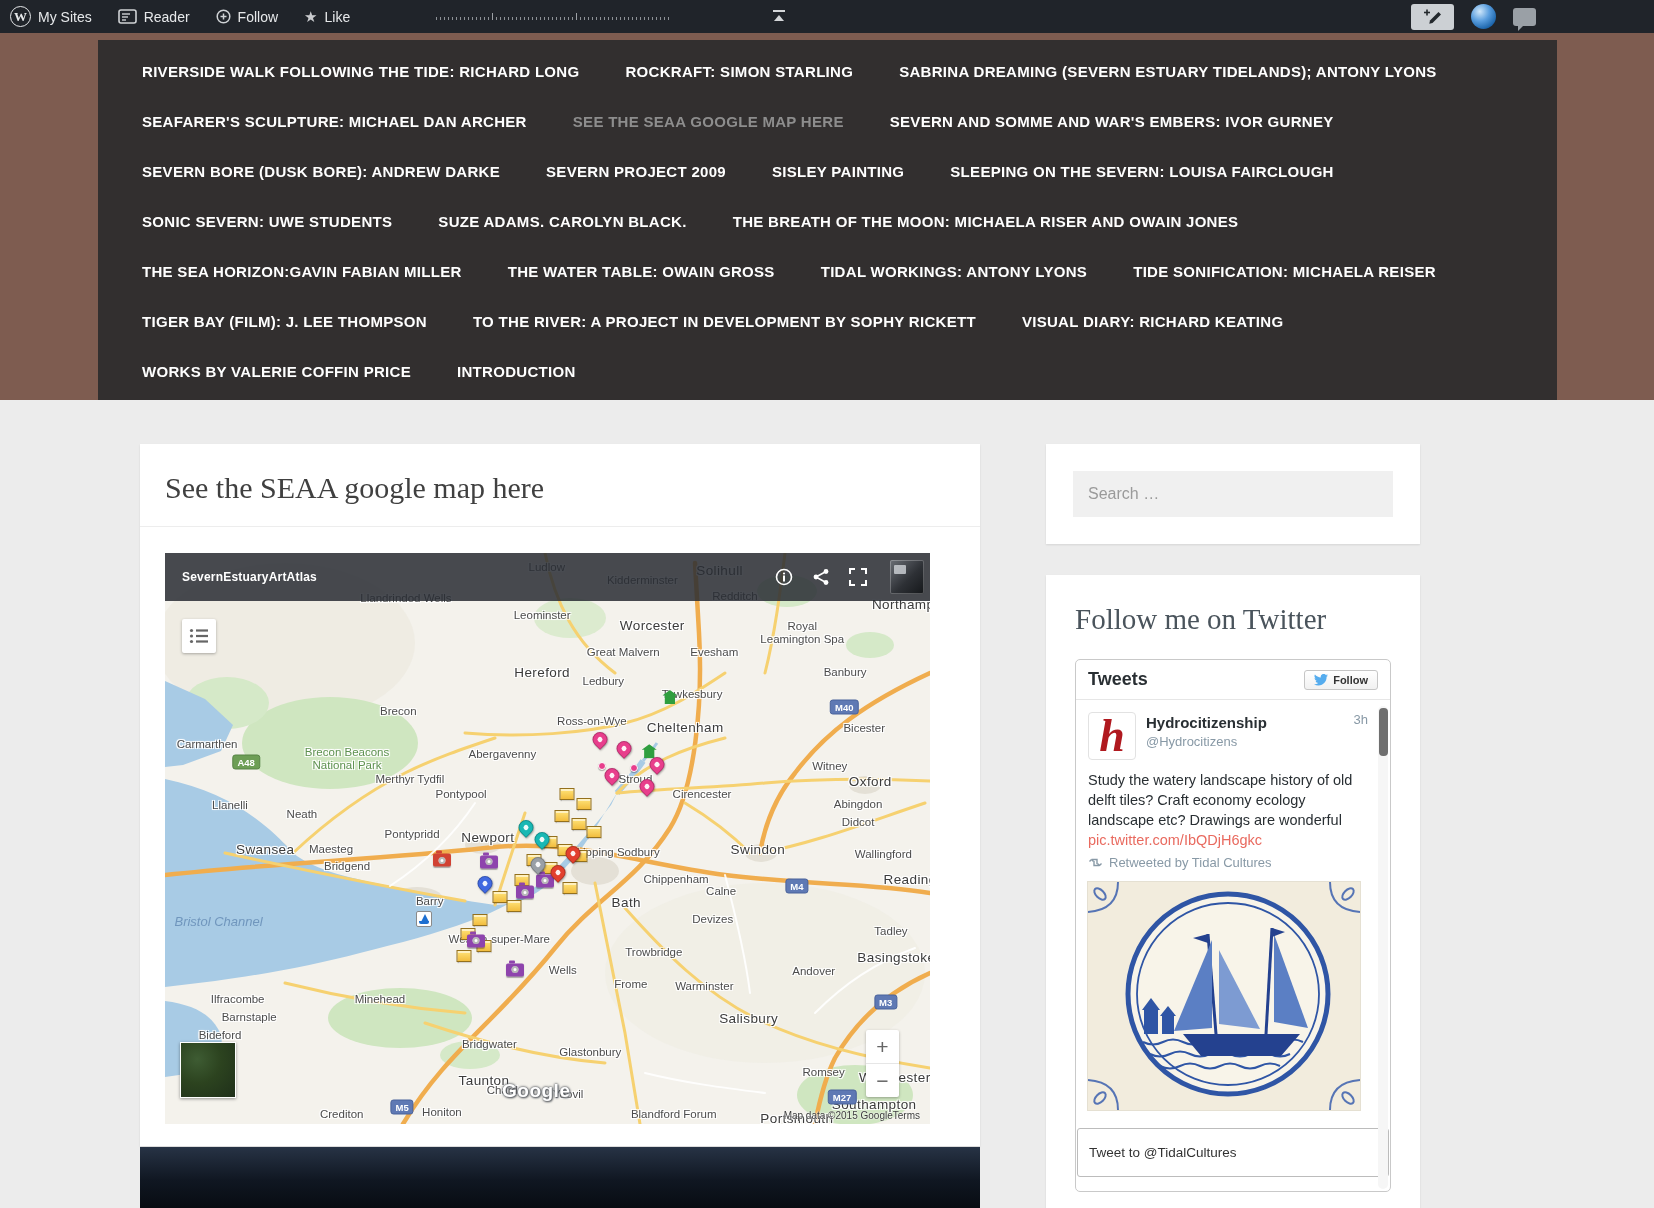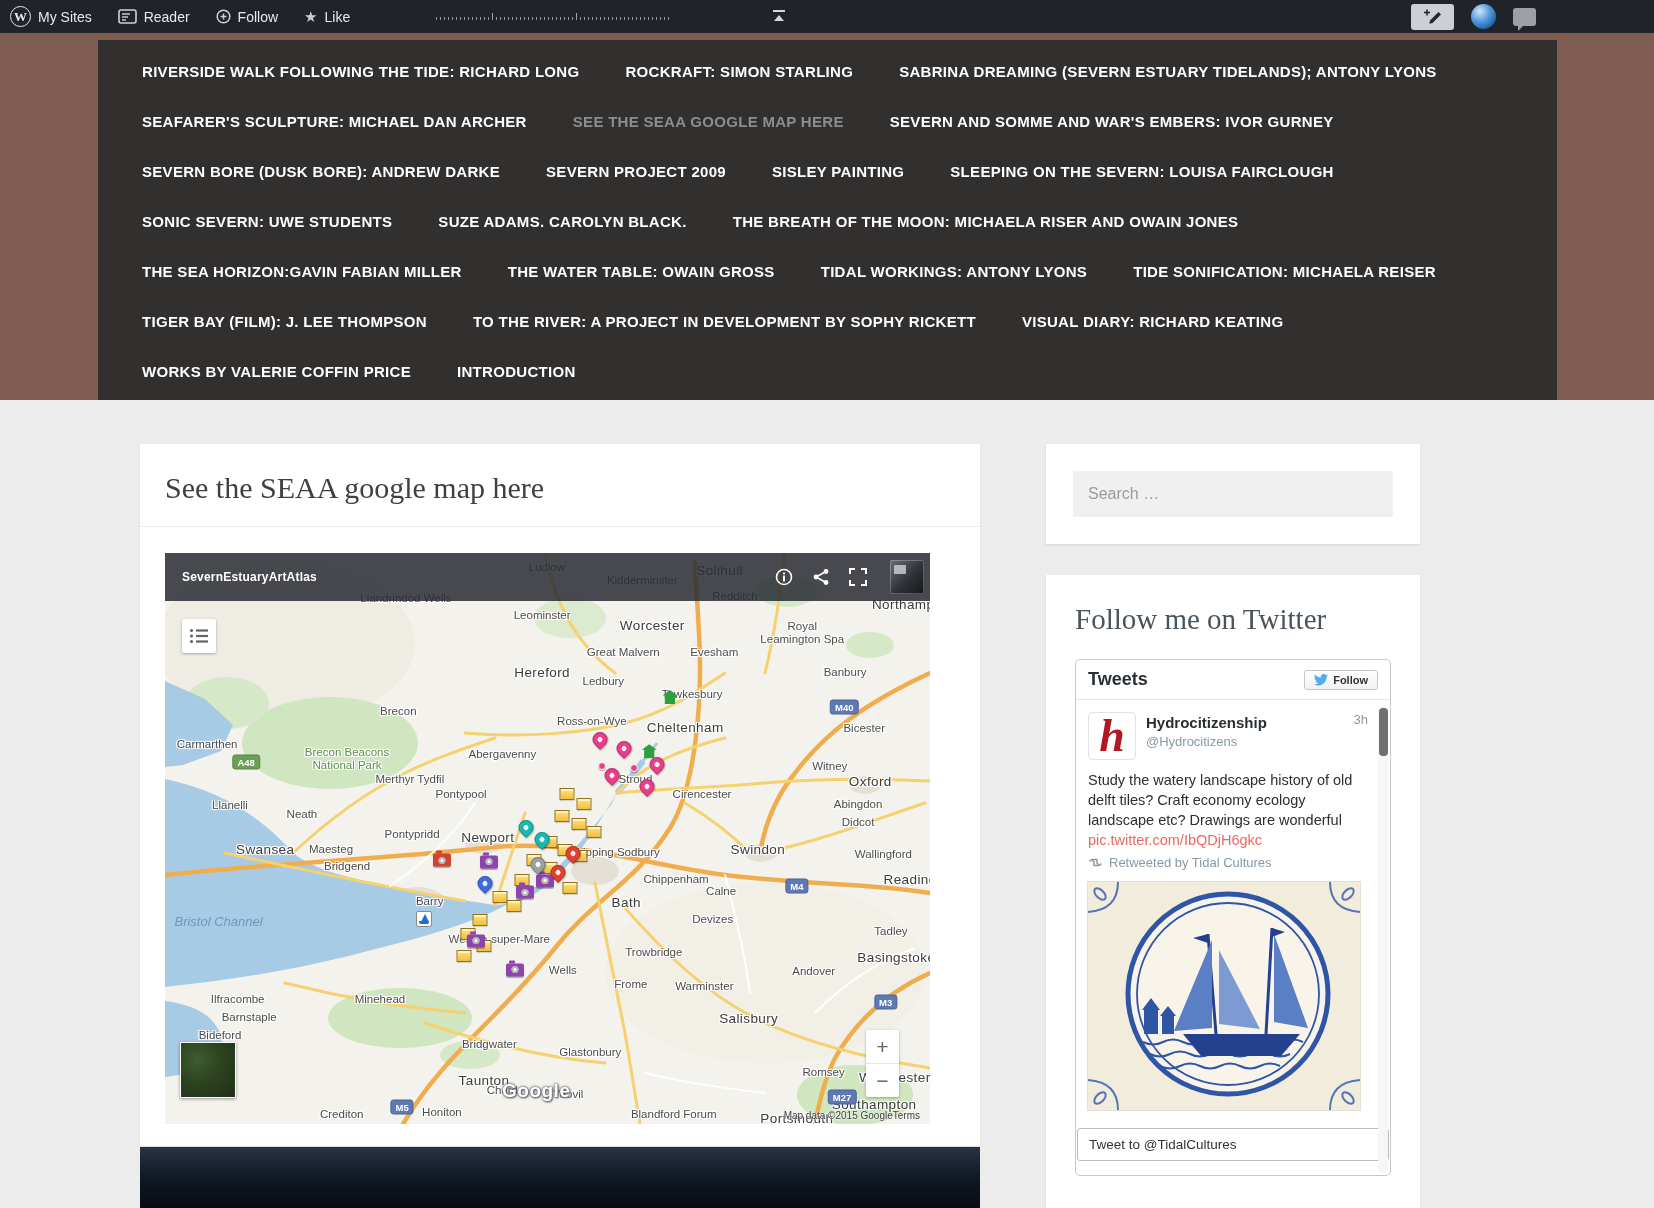--- a/index.html
+++ b/index.html
@@ -109,21 +109,21 @@
   .tw-avatar{width:48px;height:48px;background:#fff;border:1px solid #e2e2e2;border-radius:4px;display:flex;align-items:center;justify-content:center;overflow:hidden}
   .tw-avatar span{font-family:"Liberation Serif",serif;font-style:italic;font-weight:700;font-size:46px;line-height:40px;color:#b0191f}
   .tw-names{margin-left:10px;padding-top:2px}
   .tw-author{font-size:15px;font-weight:700;color:#292f33;cursor:pointer}
   .tw-handle{font-size:13px;color:#8899a6;margin-top:3px}
   .tw-time{margin-left:auto;font-size:13px;color:#8899a6}
   .tw-text{margin-top:10px;font-size:14.5px;line-height:1.38;color:#292f33}
   .tw-link{display:block;font-size:14.5px;color:#e96a5f;margin-top:2px;text-decoration:none;cursor:pointer}
   .tw-retweet{display:flex;align-items:center;gap:6px;margin-top:7px;font-size:13px;color:#8899a6}
   .tw-image{margin:12px 0 0 0;width:272px;height:228px;display:block;box-shadow:0 0 0 1px #e5e0d2;cursor:pointer}
-  .tweet-to-box{margin:8px 1px 14px 1px;border:1px solid #bcbcbc;border-radius:3px;background:#fff;padding:8px 11px;font-size:13.5px;color:#333;cursor:pointer}
+  .tweet-to-box{margin:8px 1px 14px 1px;border:1px solid #bcbcbc;border-radius:3px;background:#fff;padding:16px 11px;font-size:13.5px;color:#333;cursor:pointer}
 </style>
 </head>
 <body>
 
 <div class="screen">
 
   <header class="adminbar">
     <div class="ab-item">
       <span class="wp-logo">W</span>
       <span>My Sites</span>

